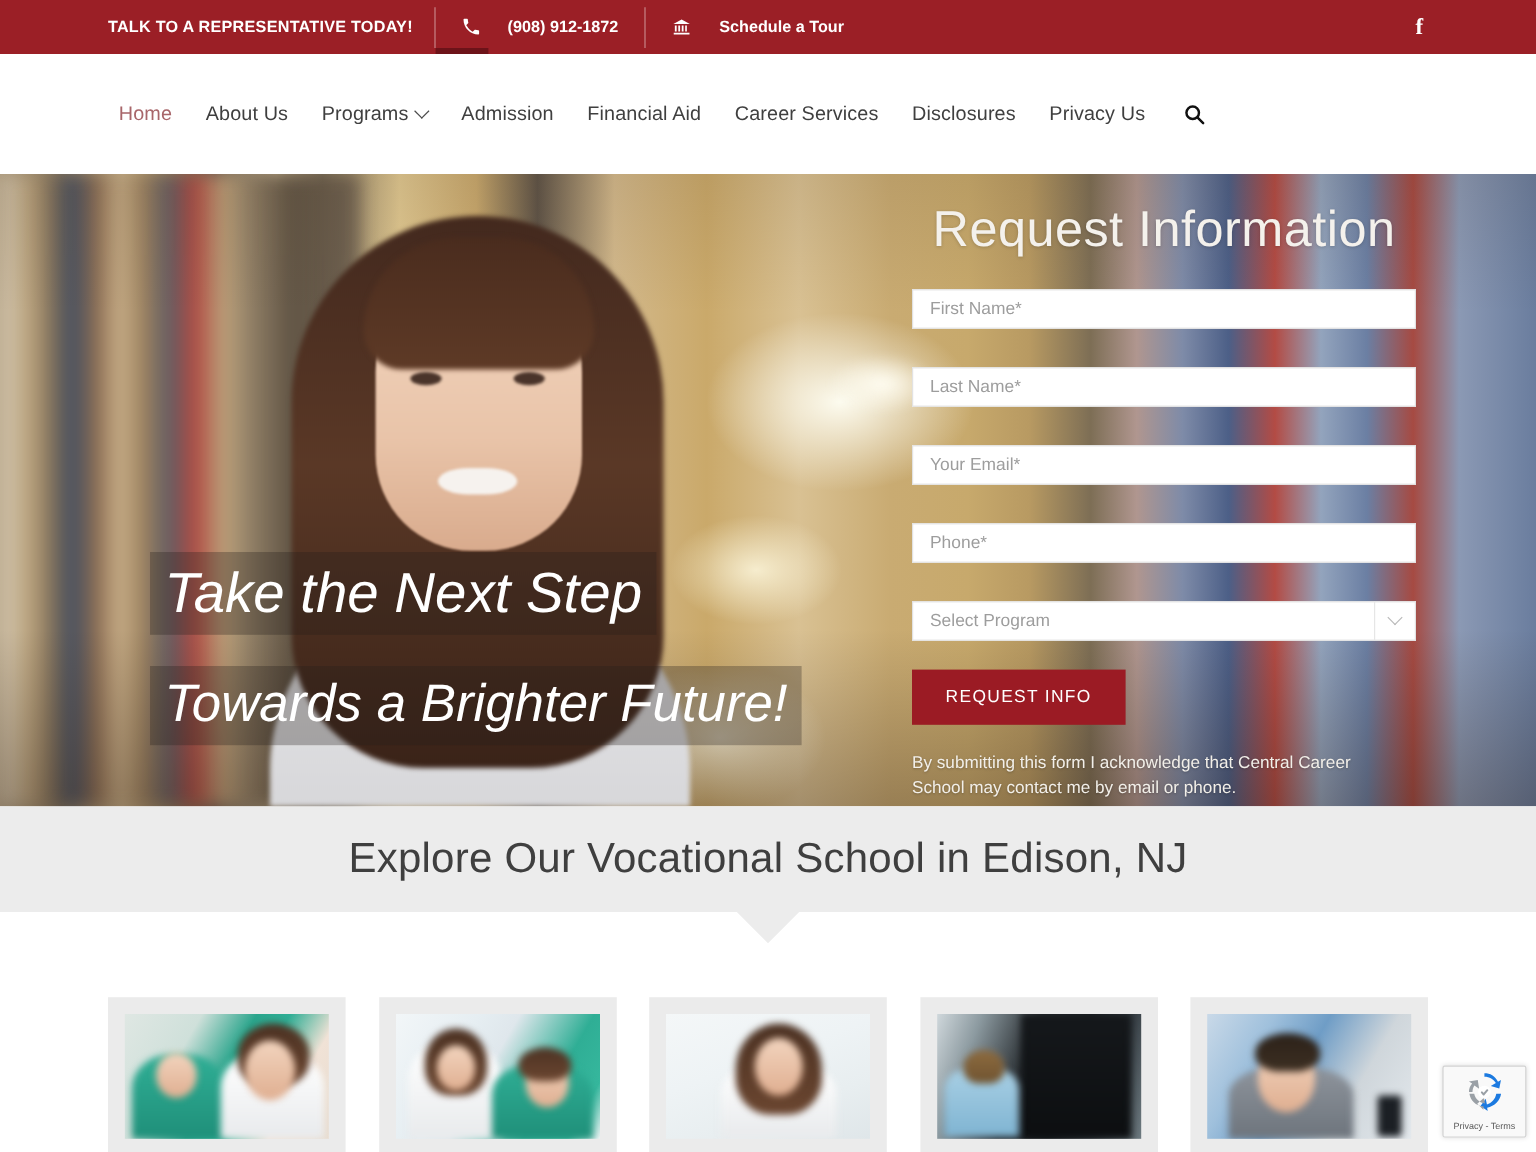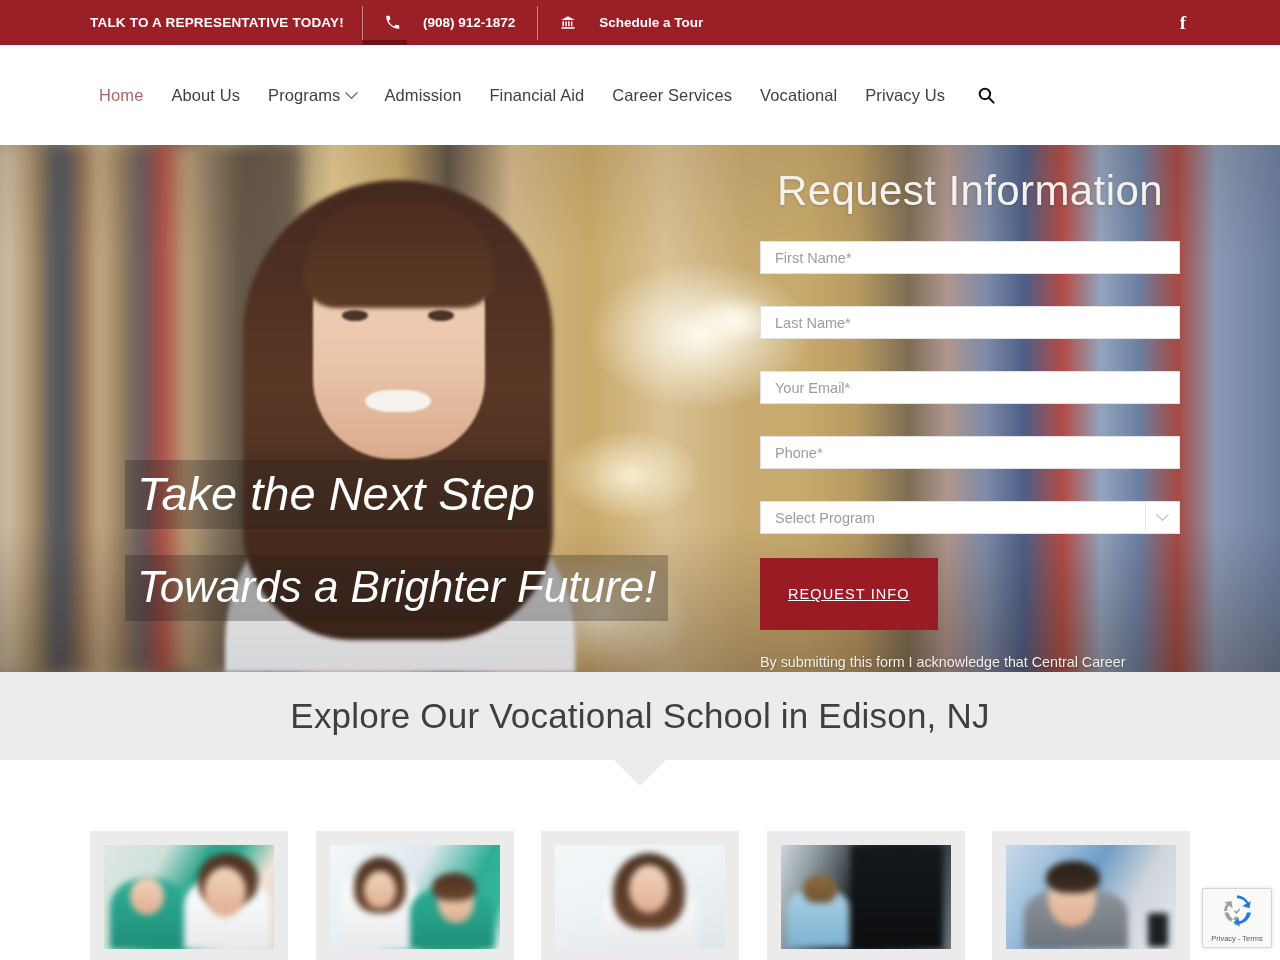--- a/index.html
+++ b/index.html
@@ -300,24 +300,23 @@
     border-bottom: 1.4px solid #b9b9b9;
     transform: rotate(45deg) translate(-2px,-2px);
   }
   .submit-btn {
     background: #9B1B24;
     color: #ffffff;
     border: none;
     font-family: "Liberation Sans", sans-serif;
     font-size: 14.5px;
     letter-spacing: 1.1px;
-    padding: 28px 28px;
+    padding: 15px 28px;
     cursor: pointer;
     display: block;
-    text-decoration: underline;
   }
   .disclaimer {
     margin-top: 22px;
     color: #f2efe9;
     font-size: 14.3px;
     line-height: 1.45;
     max-width: 400px;
     text-shadow: 0 1px 2px rgba(0,0,0,0.25);
   }
 
@@ -454,21 +453,21 @@
       <div class="nav-item">
         <span>Admission</span>
       </div>
       <div class="nav-item">
         <span>Financial Aid</span>
       </div>
       <div class="nav-item">
         <span>Career Services</span>
       </div>
       <div class="nav-item">
-        <span>Vocational</span>
+        <span>Disclosures</span>
       </div>
       <div class="nav-item">
         <span>Privacy Us</span>
       </div>
       <div class="nav-search">
         <span>
           <svg class="icon-svg" width="19" height="19" viewBox="0 0 24 24" fill="none" stroke="#111" stroke-width="2.6">
             <circle cx="10" cy="10" r="6.6"></circle>
             <line x1="15.2" y1="15.2" x2="21" y2="21" stroke-linecap="round"></line>
           </svg>

